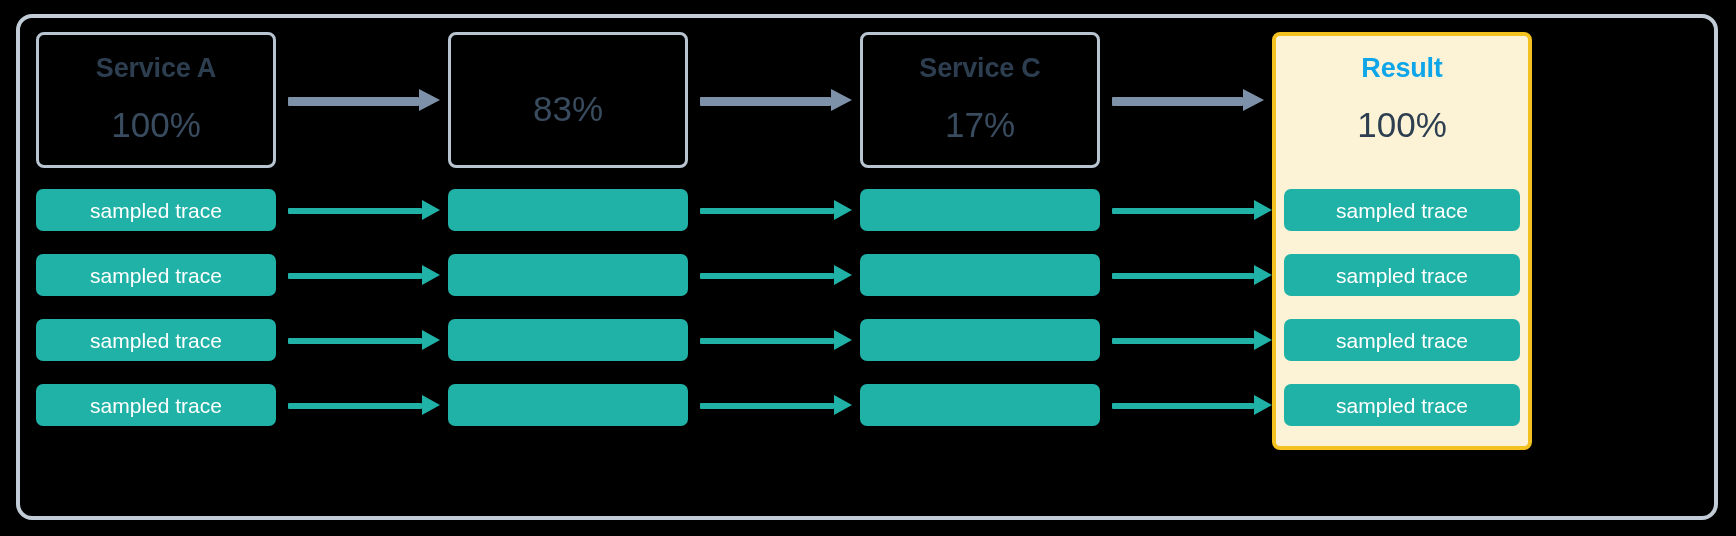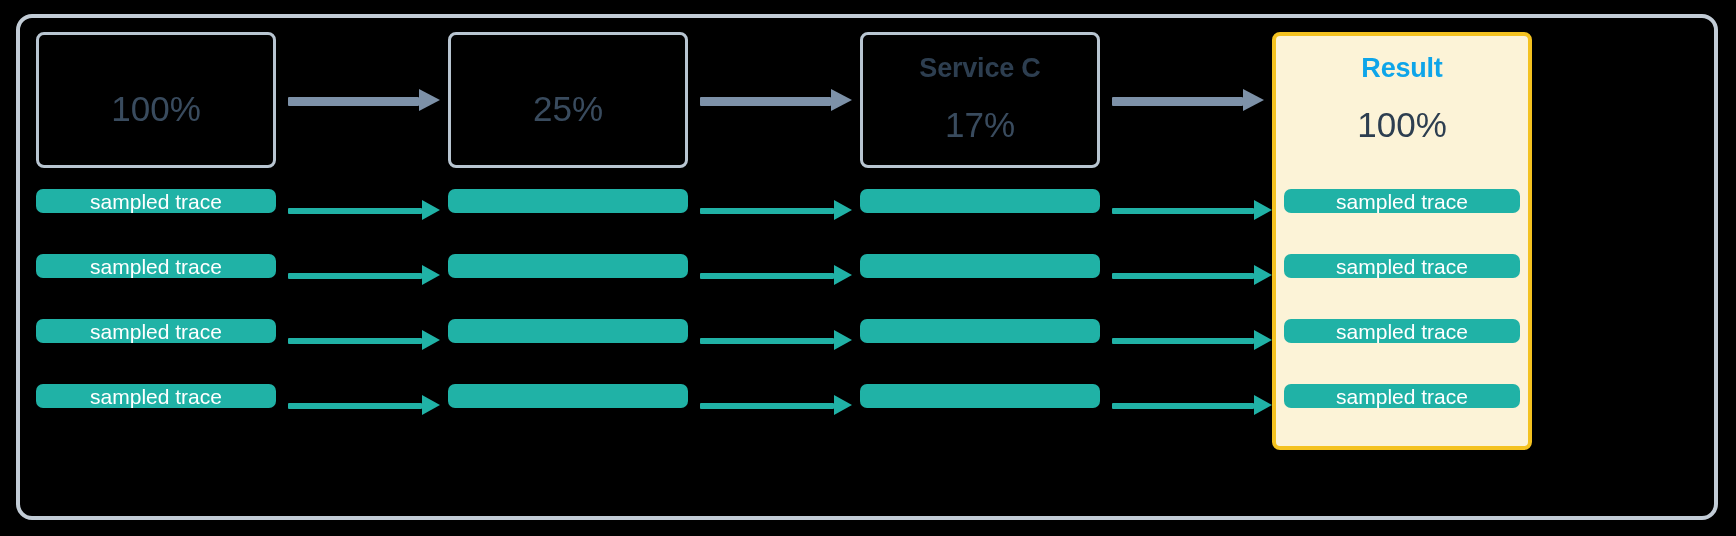--- a/index.html
+++ b/index.html
@@ -83,21 +83,21 @@
     align-items: center;
     justify-content: center;
     pointer-events: none;
   }
   #result-header .service-title { color: #0ea5e9; }
   #result-header .service-pct { color: #2d3e50; }
 
   
   .trace-bar {
     position: absolute;
-    height: 24px;
+    height: 42px;
     background: #20b2a6;
     border-radius: 7px;
     display: flex;
     align-items: center;
     justify-content: center;
     box-sizing: border-box;
   }
   .trace-bar .trace-label {
     color: #ffffff;
     font-size: 21px;
@@ -156,25 +156,26 @@
 </head>
 <body>
 
 <div id="canvas">
 
   <div id="outer-frame"></div>
 
   <div id="result-panel"></div>
 
   <div class="service-box" style="left:36px; top:32px; width:240px; height:136px;">
+    <div class="service-title">Service A</div>
     <div class="service-pct">100%</div>
   </div>
 
   <div class="service-box" style="left:448px; top:32px; width:240px; height:136px;">
-    <div class="service-pct">25%</div>
+    <div class="service-pct">83%</div>
   </div>
 
   <div class="service-box" style="left:860px; top:32px; width:240px; height:136px;">
     <div class="service-title">Service C</div>
     <div class="service-pct">17%</div>
   </div>
 
   <div id="result-header">
     <div class="service-title">Result</div>
     <div class="service-pct">100%</div>

